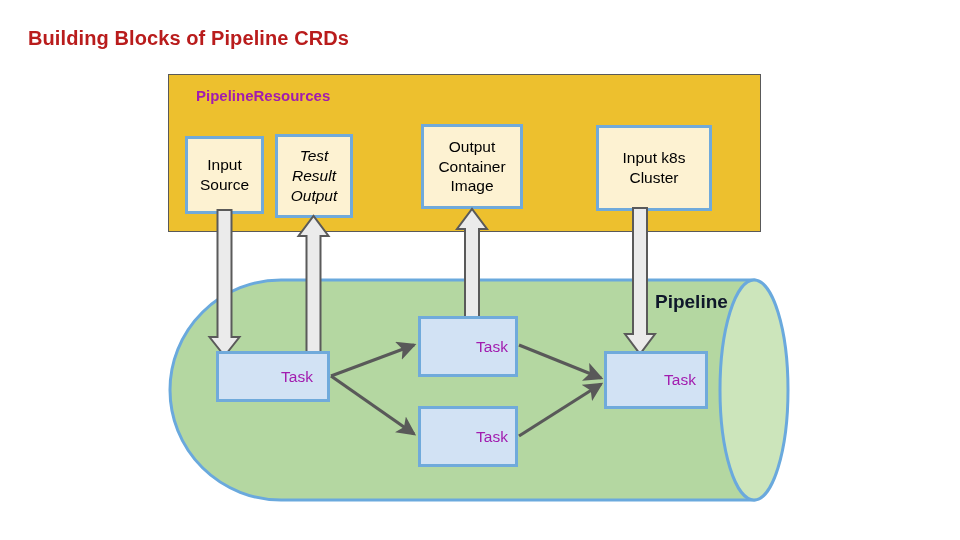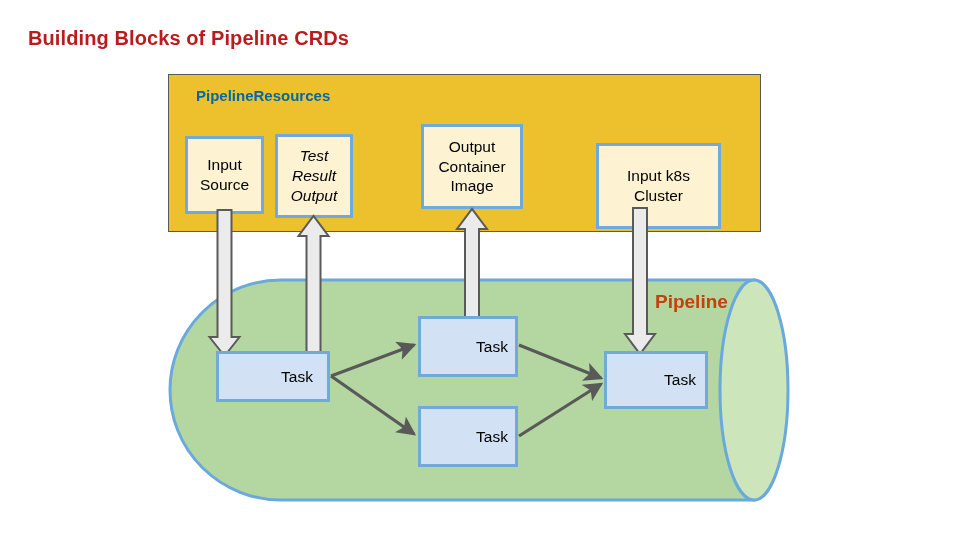--- a/index.html
+++ b/index.html
@@ -46,70 +46,70 @@
     background: #edc02e;
     border: 1px solid #595959;
     box-sizing: border-box;
   }
   #resources-band-label {
     position: absolute;
     left: 196px;
     top: 87px;
     font-size: 15px;
     font-weight: bold;
-    color: #0369a1;
+    color: #a21caf;
     white-space: nowrap;
   }
 
   
   .res-box {
     position: absolute;
     background: #fdf2d2;
     border: 3px solid #70aadb;
     box-sizing: border-box;
     display: flex;
     align-items: center;
     justify-content: center;
     text-align: center;
     font-size: 15.5px;
     line-height: 1.28;
     color: #000000;
   }
   #res-input-source     { left: 185px; top: 136px; width: 79px;  height: 78px; }
   #res-test-result      { left: 275px; top: 134px; width: 78px;  height: 84px; font-style: italic; }
   #res-output-image     { left: 421px; top: 124px; width: 102px; height: 85px; }
-  #res-input-k8s        { left: 596px; top: 125px; width: 125px; height: 86px; margin-top: 18px; }
+  #res-input-k8s        { left: 596px; top: 125px; width: 116px; height: 86px; }
 
   
   .task-box {
     position: absolute;
     background: #d2e2f4;
     border: 3px solid #70aadb;
     box-sizing: border-box;
     display: flex;
     align-items: center;
     justify-content: center;
     font-size: 15.5px;
-    color: #000000;
+    color: #a21caf;
     z-index: 6;
     padding-left: 48px;
   }
   #task-1 { left: 216px; top: 351px; width: 114px; height: 51px; }
   #task-2 { left: 418px; top: 316px; width: 100px; height: 61px; }
   #task-3 { left: 418px; top: 406px; width: 100px; height: 61px; }
   #task-4 { left: 604px; top: 351px; width: 104px; height: 58px; }
 
   
   #pipeline-label {
     position: absolute;
     left: 655px;
     top: 291px;
     font-size: 19px;
     font-weight: bold;
-    color: #c2410c;
+    color: #0f172a;
     white-space: nowrap;
     z-index: 7;
   }
 
   
   .svg-layer {
     position: absolute;
     left: 0; top: 0;
     width: 960px;
     height: 540px;

